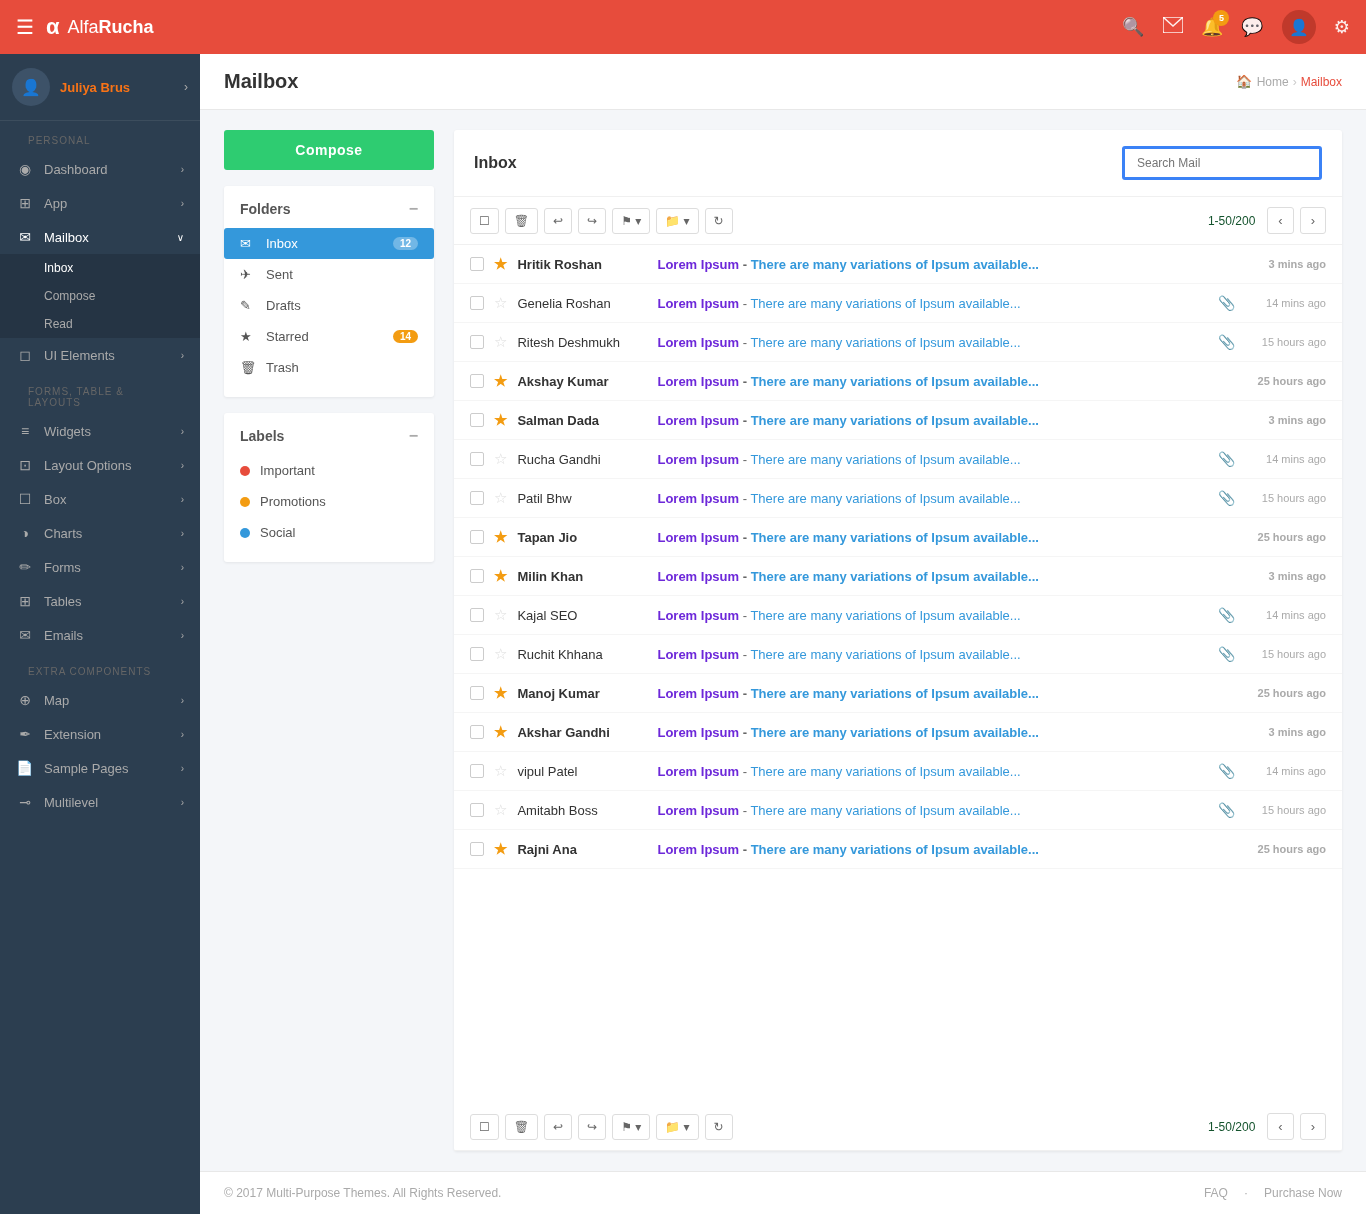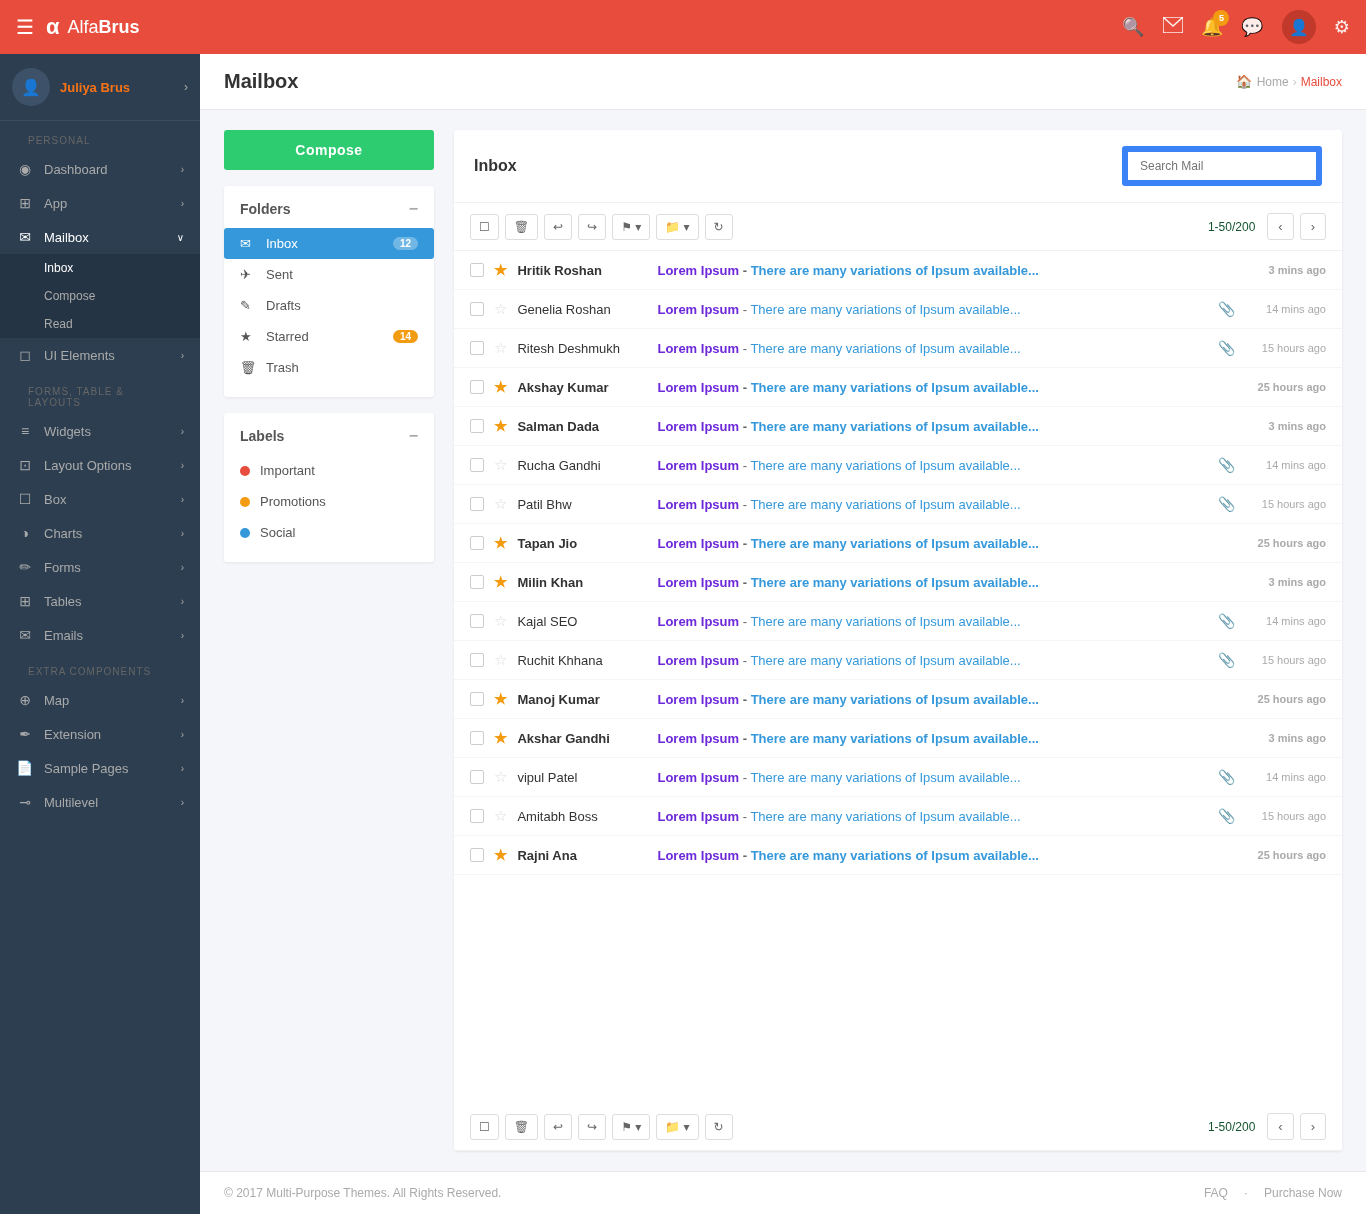--- a/index.html
+++ b/index.html
@@ -207,21 +207,21 @@
     .inbox-panel { flex: 1; background: #fff; border-radius: 3px; box-shadow: 0 1px 3px rgba(0,0,0,0.07); display: flex; flex-direction: column; }
     .inbox-header {
       padding: 16px 20px;
       display: flex;
       align-items: center;
       justify-content: space-between;
       border-bottom: 1px solid #f0f0f0;
     }
     .inbox-title { font-size: 16px; font-weight: 600; color: #333; }
     .search-mail {
-      border: 6px solid #3b82f6;
+      border: 3px solid #3b82f6;
       border-radius: 3px;
       padding: 7px 12px;
       font-size: 12px;
       width: 200px;
       outline: none;
       color: #999;
     }
 
     .toolbar {
       padding: 10px 16px;
@@ -296,21 +296,21 @@
     .footer-links { display: flex; gap: 16px; }
     .footer-links a { color: #aaa; text-decoration: none; }
   </style>
 </head>
 <body>
 
 <nav class="top-nav">
   <span class="hamburger">☰</span>
   <div class="brand">
     <span class="alpha">α</span>
-    <span><span class="alfa">Alfa</span><span class="admin">Brus</span></span>
+    <span><span class="alfa">Alfa</span><span class="admin">Rucha</span></span>
   </div>
   <div class="top-nav-icons">
     <div class="icon-btn">🔍</div>
     <div class="icon-btn">
       <svg width="20" height="16" viewBox="0 0 20 16" fill="rgba(255,255,255,0.9)">
           <rect x="0" y="0" width="20" height="16" rx="2" fill="none" stroke="rgba(255,255,255,0.9)" stroke-width="1.5"></rect>
           <polyline points="0,0 10,9 20,0" fill="none" stroke="rgba(255,255,255,0.9)" stroke-width="1.5"></polyline>
         </svg>
     </div>
     <div class="icon-btn">

